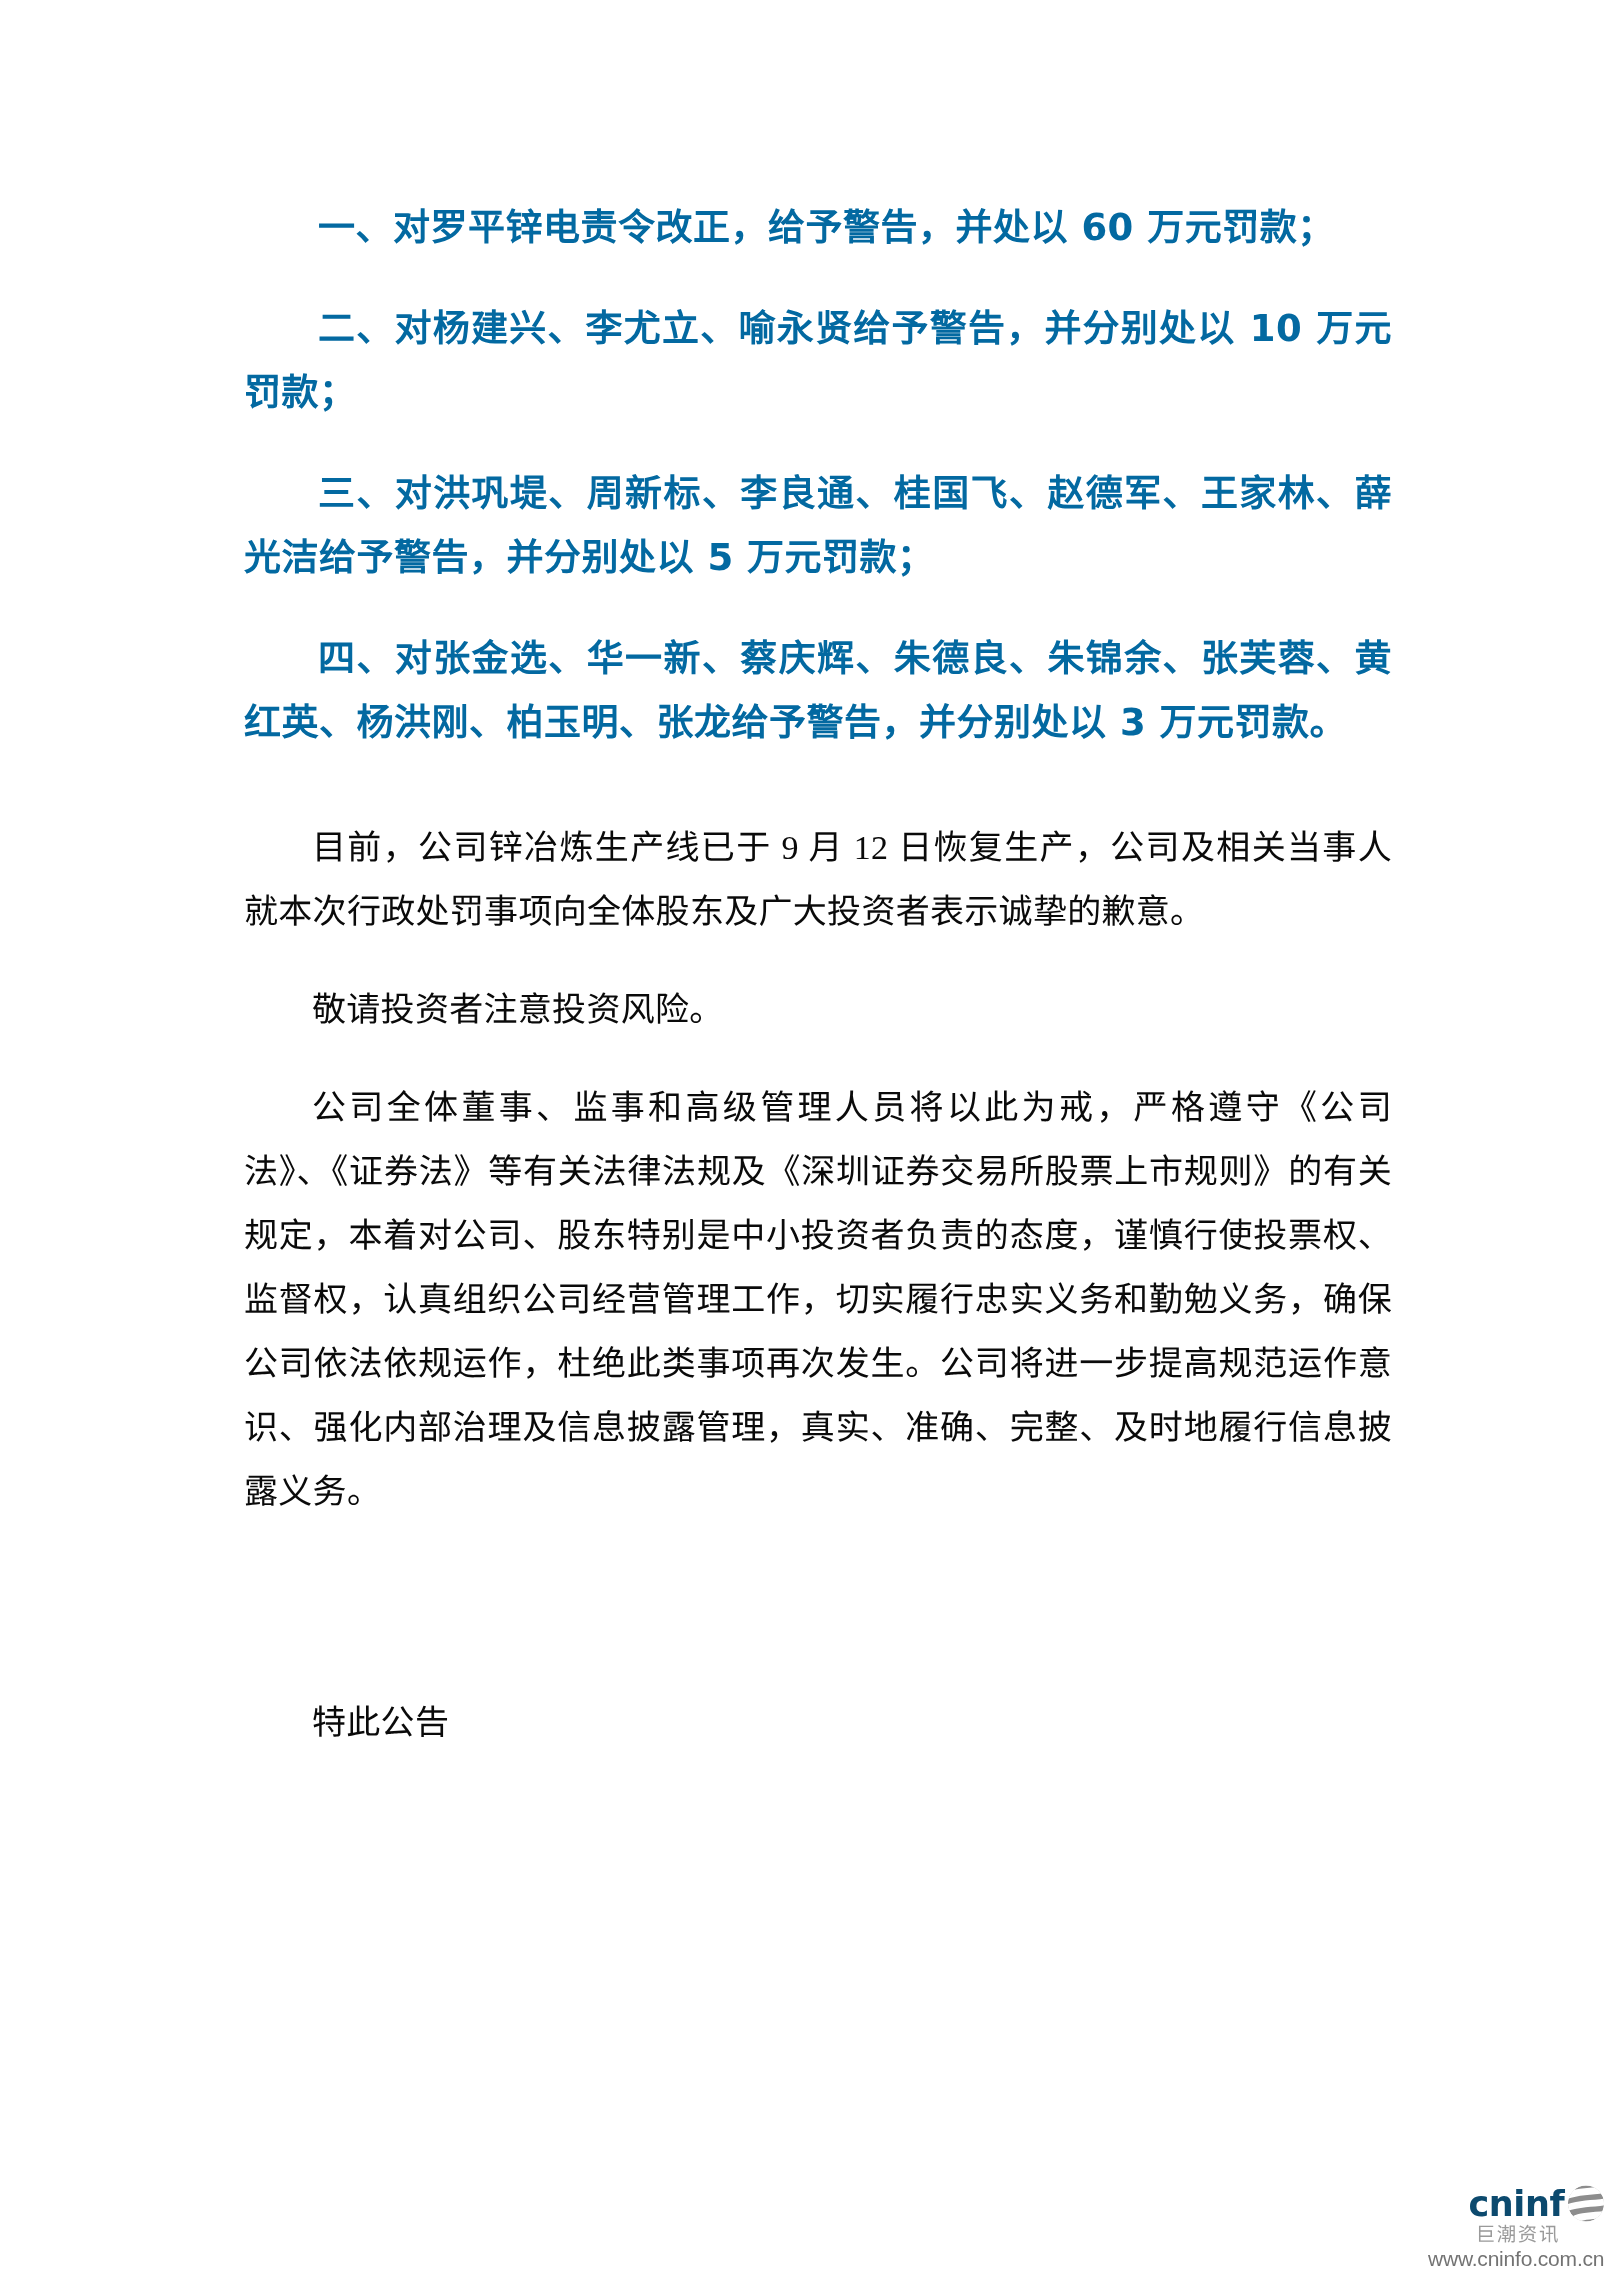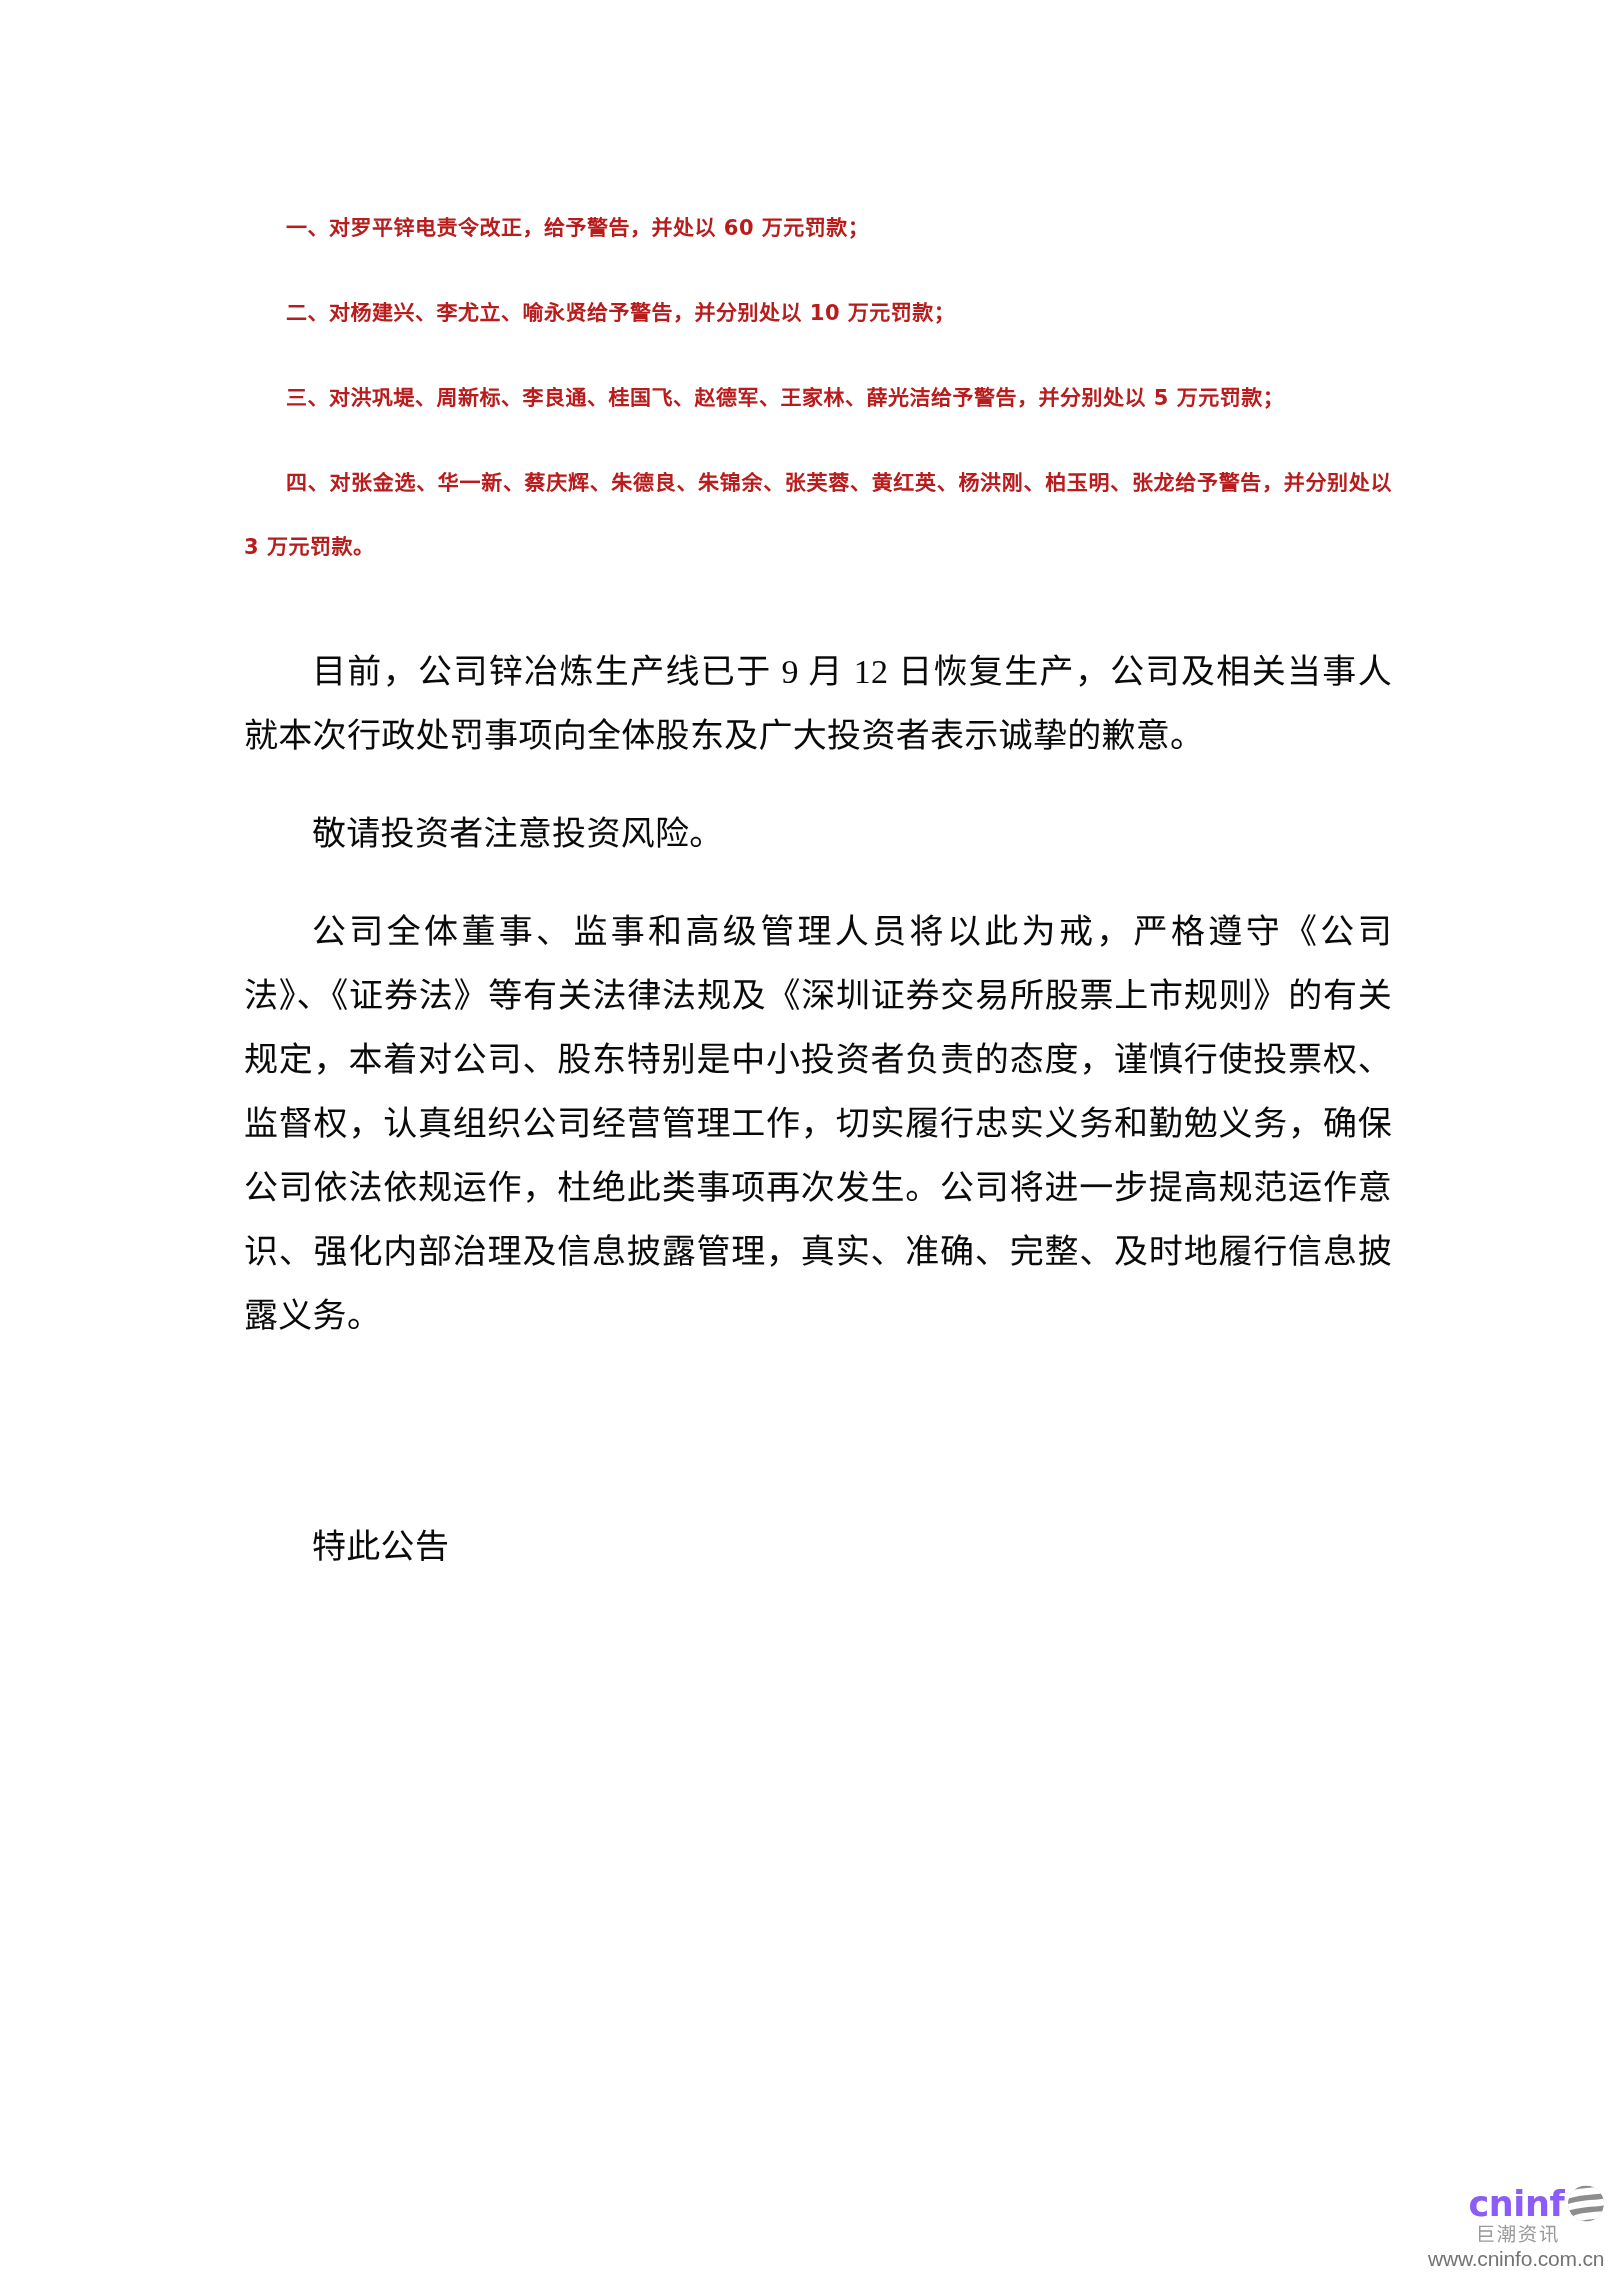--- a/index.html
+++ b/index.html
@@ -28,26 +28,26 @@
     position: absolute;
     left: 244px;
     top: 0;
     width: 1148px;
   }
 
   
   .blk-heiti {
     font-family: "DejaVu Sans", "Liberation Sans", sans-serif;
     font-weight: 700;
-    font-size: 21px;
+    font-size: 37px;
     line-height: 64px;
     letter-spacing: 0.5px;
     text-align: justify;
     text-justify: inter-ideograph;
-    color: #b91c1c;
+    color: #0369a1;
   }
 
   
   .blk-song {
     font-family: "Liberation Serif", "DejaVu Serif", serif;
     font-weight: 400;
     font-size: 34px;
     line-height: 64px;
     letter-spacing: 0.3px;
     text-align: justify;
@@ -79,21 +79,21 @@
     display: flex;
     align-items: center;
     justify-content: flex-end;
     height: 39px;
   }
   .logo-word {
     font-family: "DejaVu Sans", "Liberation Sans", sans-serif;
     font-weight: 700;
     font-size: 35px;
     line-height: 35px;
-    color: #8b5cf6;
+    color: #0c4a6e;
     letter-spacing: -0.4px;
   }
   .logo-mark {
     position: relative;
     width: 40px;
     height: 37px;
     margin-left: 1.7px;
     margin-top: -1.7px;
   }
   .logo-mark svg { display: block; }

